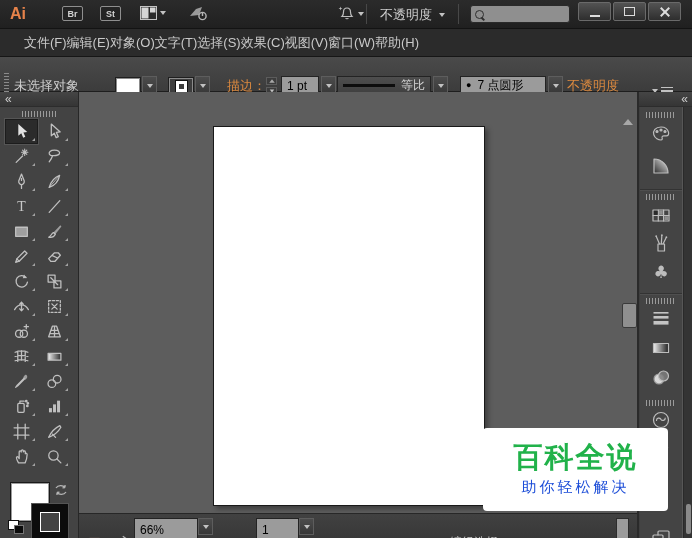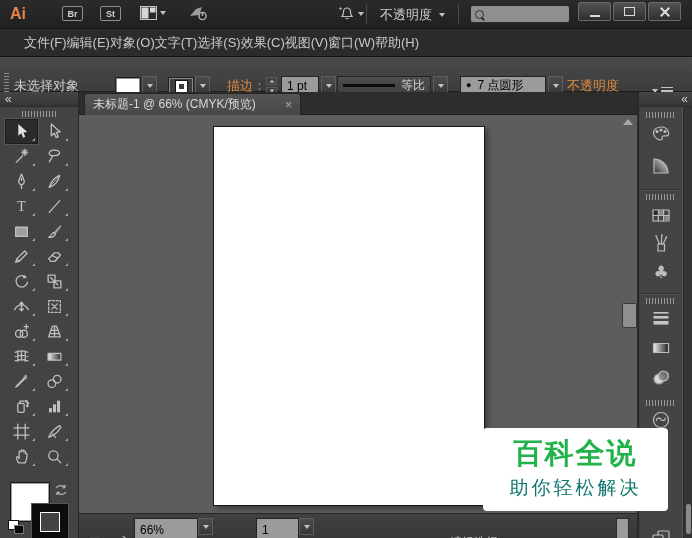--- a/index.html
+++ b/index.html
@@ -92,21 +92,21 @@
   .dock-col{position:absolute;left:1px;top:15px;width:43px;height:431px;background:#444;border-right:1px solid #575757;box-sizing:border-box}
   .dock-strip{position:absolute;left:44px;top:15px;width:10px;height:431px;background:#343434;border-left:1px solid #2a2a2a;box-sizing:border-box}
   .di{width:22px;height:22px;stroke:#bdbdbd;fill:none;stroke-width:1.2;stroke-linecap:round;stroke-linejoin:round}
   .dock-item{position:absolute;left:0;width:42px;display:flex;justify-content:center}
   .dock-sep{position:absolute;left:0;width:42px;height:0;border-top:1px solid #333;box-shadow:0 1px 0 #4f4f4f}
   .dock-grip{position:absolute;left:6px;width:30px}
   
   #watermark{left:483px;top:428px;width:185px;height:83px;background:#fff;border-radius:4px;
              display:flex;flex-direction:column;align-items:center;justify-content:center;gap:5px;z-index:50}
   #watermark .wt{font-size:29px;font-weight:bold;letter-spacing:2px;line-height:1.1}
-  #watermark .ws{font-size:19px;color:#0f766e;letter-spacing:3px}
+  #watermark .ws{font-size:15px;color:#1d4ed8;letter-spacing:3px}
   .collapse{font-size:12px;color:#cfcfcf;line-height:1;letter-spacing:-1px}
 </style>
 </head>
 <body>
 
 <div id="titlebar" class="abs">
   <span class="abs ai-logo" style="left:10px;top:5px">Ai</span>
   <span class="abs badge" style="left:62px;top:6px">Br</span>
   <span class="abs badge" style="left:100px;top:6px">St</span>
   <span class="abs" style="left:140px;top:6px;display:flex;align-items:center;gap:3px">
@@ -422,26 +422,20 @@
   <div class="abs fs-stroke">
     <i class="hole"></i>
   </div>
   <div class="abs mini-default">
     <i class="f"></i>
     <i class="s"></i>
   </div>
 </div>
 
 <div id="canvasregion" class="abs">
-  <div id="tabbar">
-    <div class="doc-tab">
-      <span>未标题-1 @ 66% (CMYK/预览)</span>
-      <span class="x">×</span>
-    </div>
-  </div>
 
   <div id="artboard"></div>
 
   <i class="t tu vsb-arrow"></i>
   <div class="vsb-thumb"></div>
 
   <div id="statusbar">
     <span class="it" style="left:8px">
       <svg width="16" height="13" viewBox="0 0 16 13" style="opacity:.55">
         <rect x="1" y="2.5" width="13" height="9" rx="2" fill="none" stroke="#ad8d7d" stroke-width="1.3"></rect>

